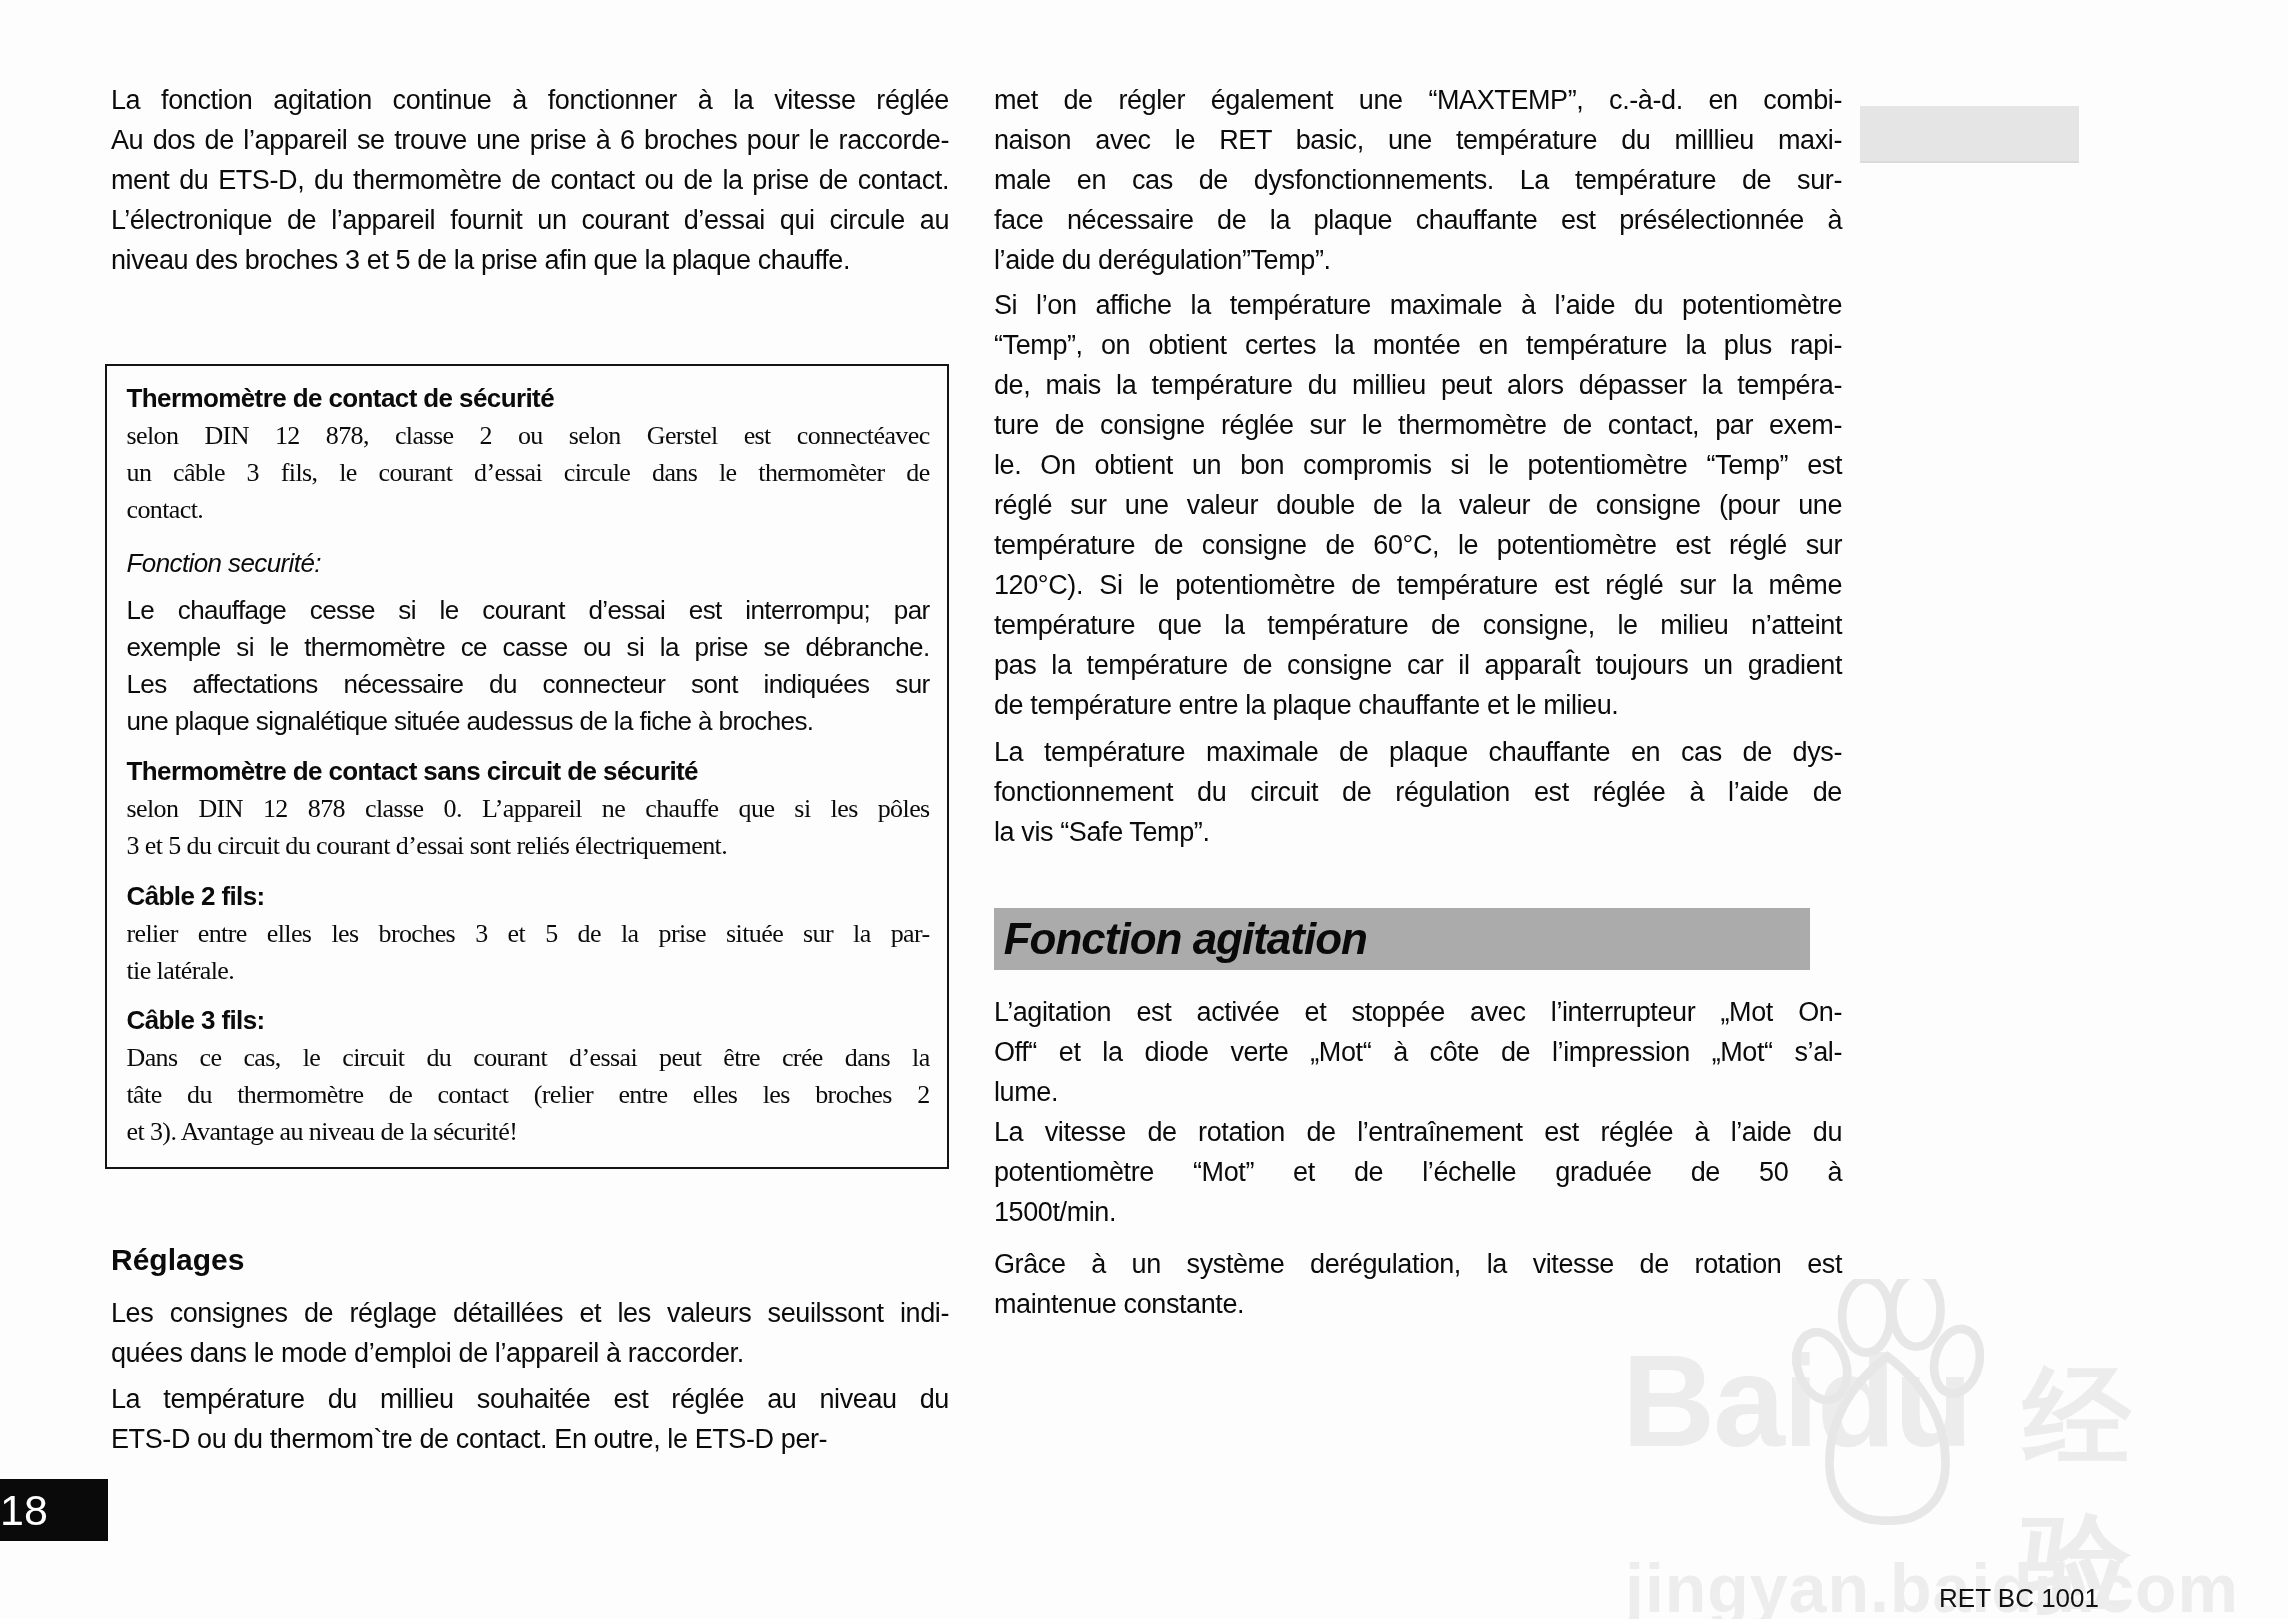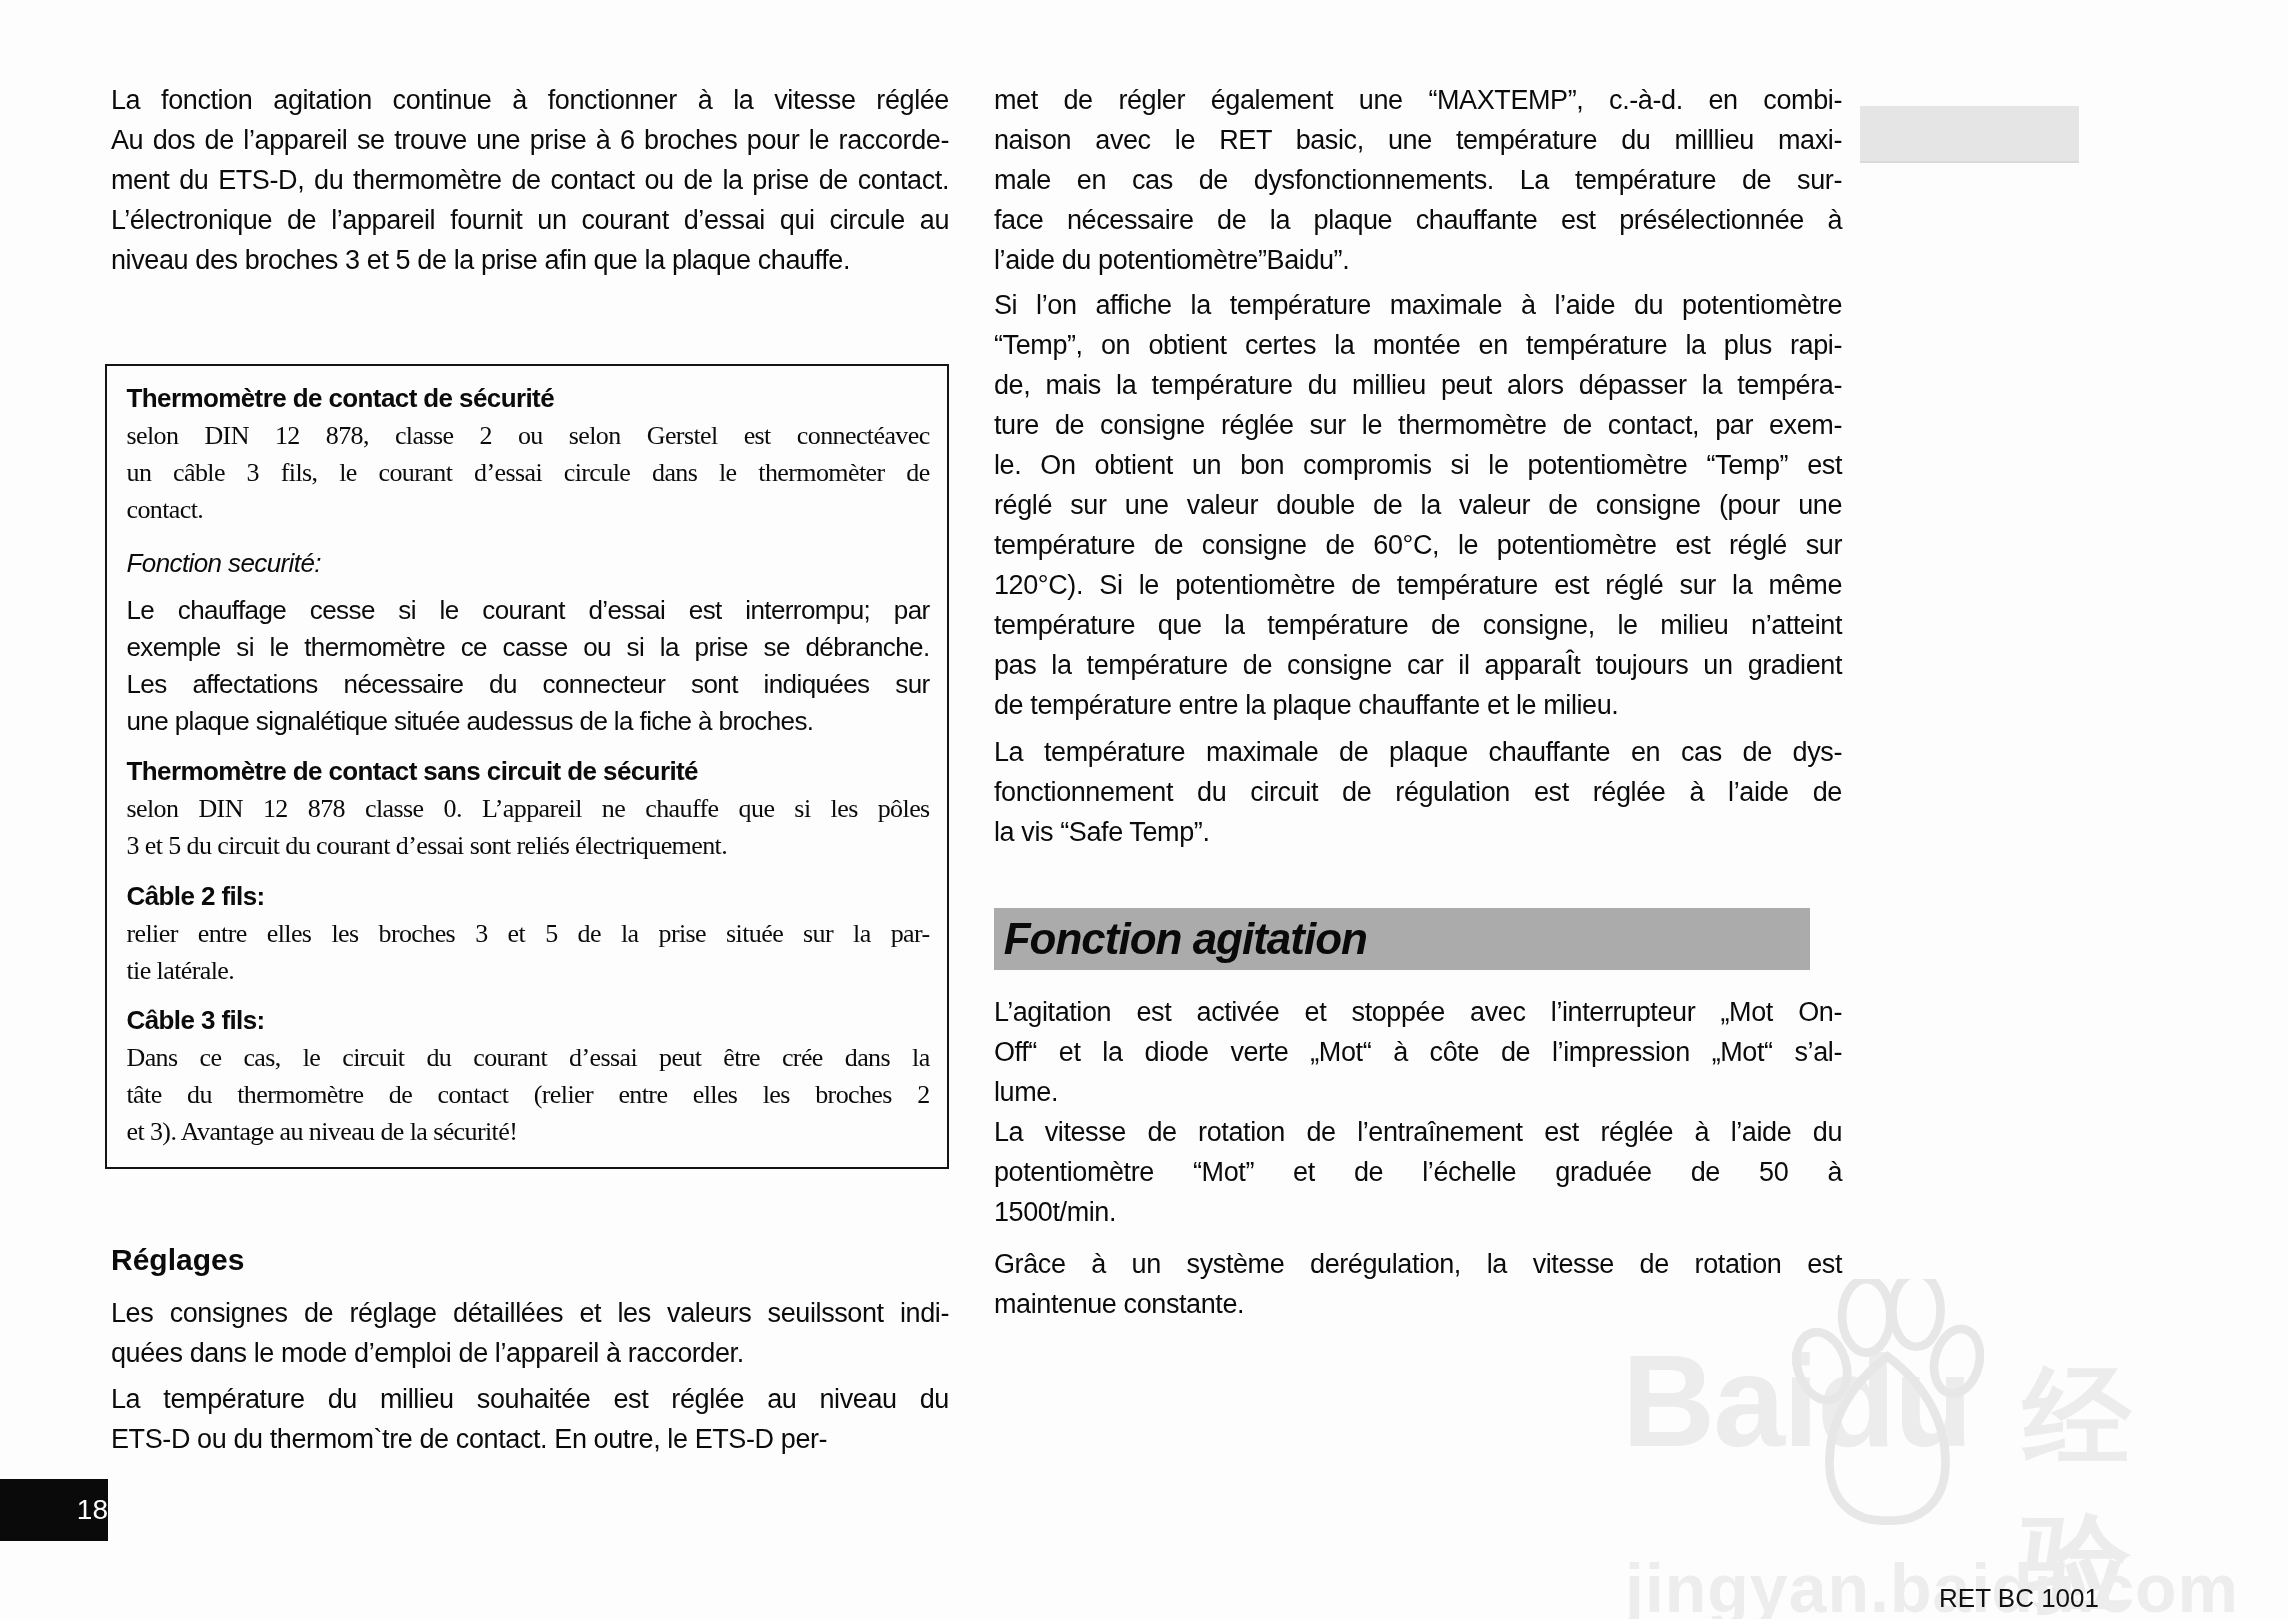--- a/index.html
+++ b/index.html
@@ -36,22 +36,22 @@
     background:var(--heading-bar,#ababab);
     display:flex;align-items:center;
   }
   .hbar span{
     font-size:44px;font-weight:bold;letter-spacing:-1px;
     padding-left:9.7px;color:#0a0a0a;
   }
   .ptab{
     position:absolute;left:0;top:1479px;width:108px;height:62px;
     background:var(--page-tab,#0a0a0a);
-    color:#ffffff;display:flex;align-items:center;justify-content:flex-end;
-    font-size:28px;
+    color:#ffffff;display:flex;align-items:center;justify-content:flex-start;
+    font-size:43px;
   }
   .trbox{
     position:absolute;left:1860px;top:106px;width:219px;height:55px;
     background:var(--topright-box,#e5e5e5);
     border-bottom:2.9px solid #dadada;
   }
   .footer-code{
     position:absolute;right:208px;top:1583px;
     font-size:26px;letter-spacing:0;color:#111;
   }
@@ -127,21 +127,21 @@
         <div class="ln jl">La température du millieu souhaitée est réglée au niveau du</div>
         <div class="ln">ETS-D ou du thermom`tre de contact. En outre, le ETS-D per-</div>
       </div>
     </div>
   <div class="col right" id="right-col">
       <div class="blk b" style="margin-top: 80px;">
         <div class="ln jl">met de régler également une “MAXTEMP”, c.-à-d. en combi-</div>
         <div class="ln jl">naison avec le RET basic, une température du milllieu maxi-</div>
         <div class="ln jl">male en cas de dysfonctionnements. La température de sur-</div>
         <div class="ln jl">face nécessaire de la plaque chauffante est présélectionnée à</div>
-        <div class="ln">l’aide du potentiomètre”Baidu”.</div>
+        <div class="ln">l’aide du derégulation”Temp”.</div>
       </div>
       <div class="blk" style="margin-top: 4.8px;">
         <div class="ln jl">Si l’on affiche la température maximale à l’aide du potentiomètre</div>
         <div class="ln jl">“Temp”, on obtient certes la montée en température la plus rapi-</div>
         <div class="ln jl">de, mais la température du millieu peut alors dépasser la tempéra-</div>
         <div class="ln jl">ture de consigne réglée sur le thermomètre de contact, par exem-</div>
         <div class="ln jl">le. On obtient un bon compromis si le potentiomètre “Temp” est</div>
         <div class="ln jl">réglé sur une valeur double de la valeur de consigne (pour une</div>
         <div class="ln jl">température de consigne de 60°C, le potentiomètre est réglé sur</div>
         <div class="ln jl">120°C). Si le potentiomètre de température est réglé sur la même</div>

